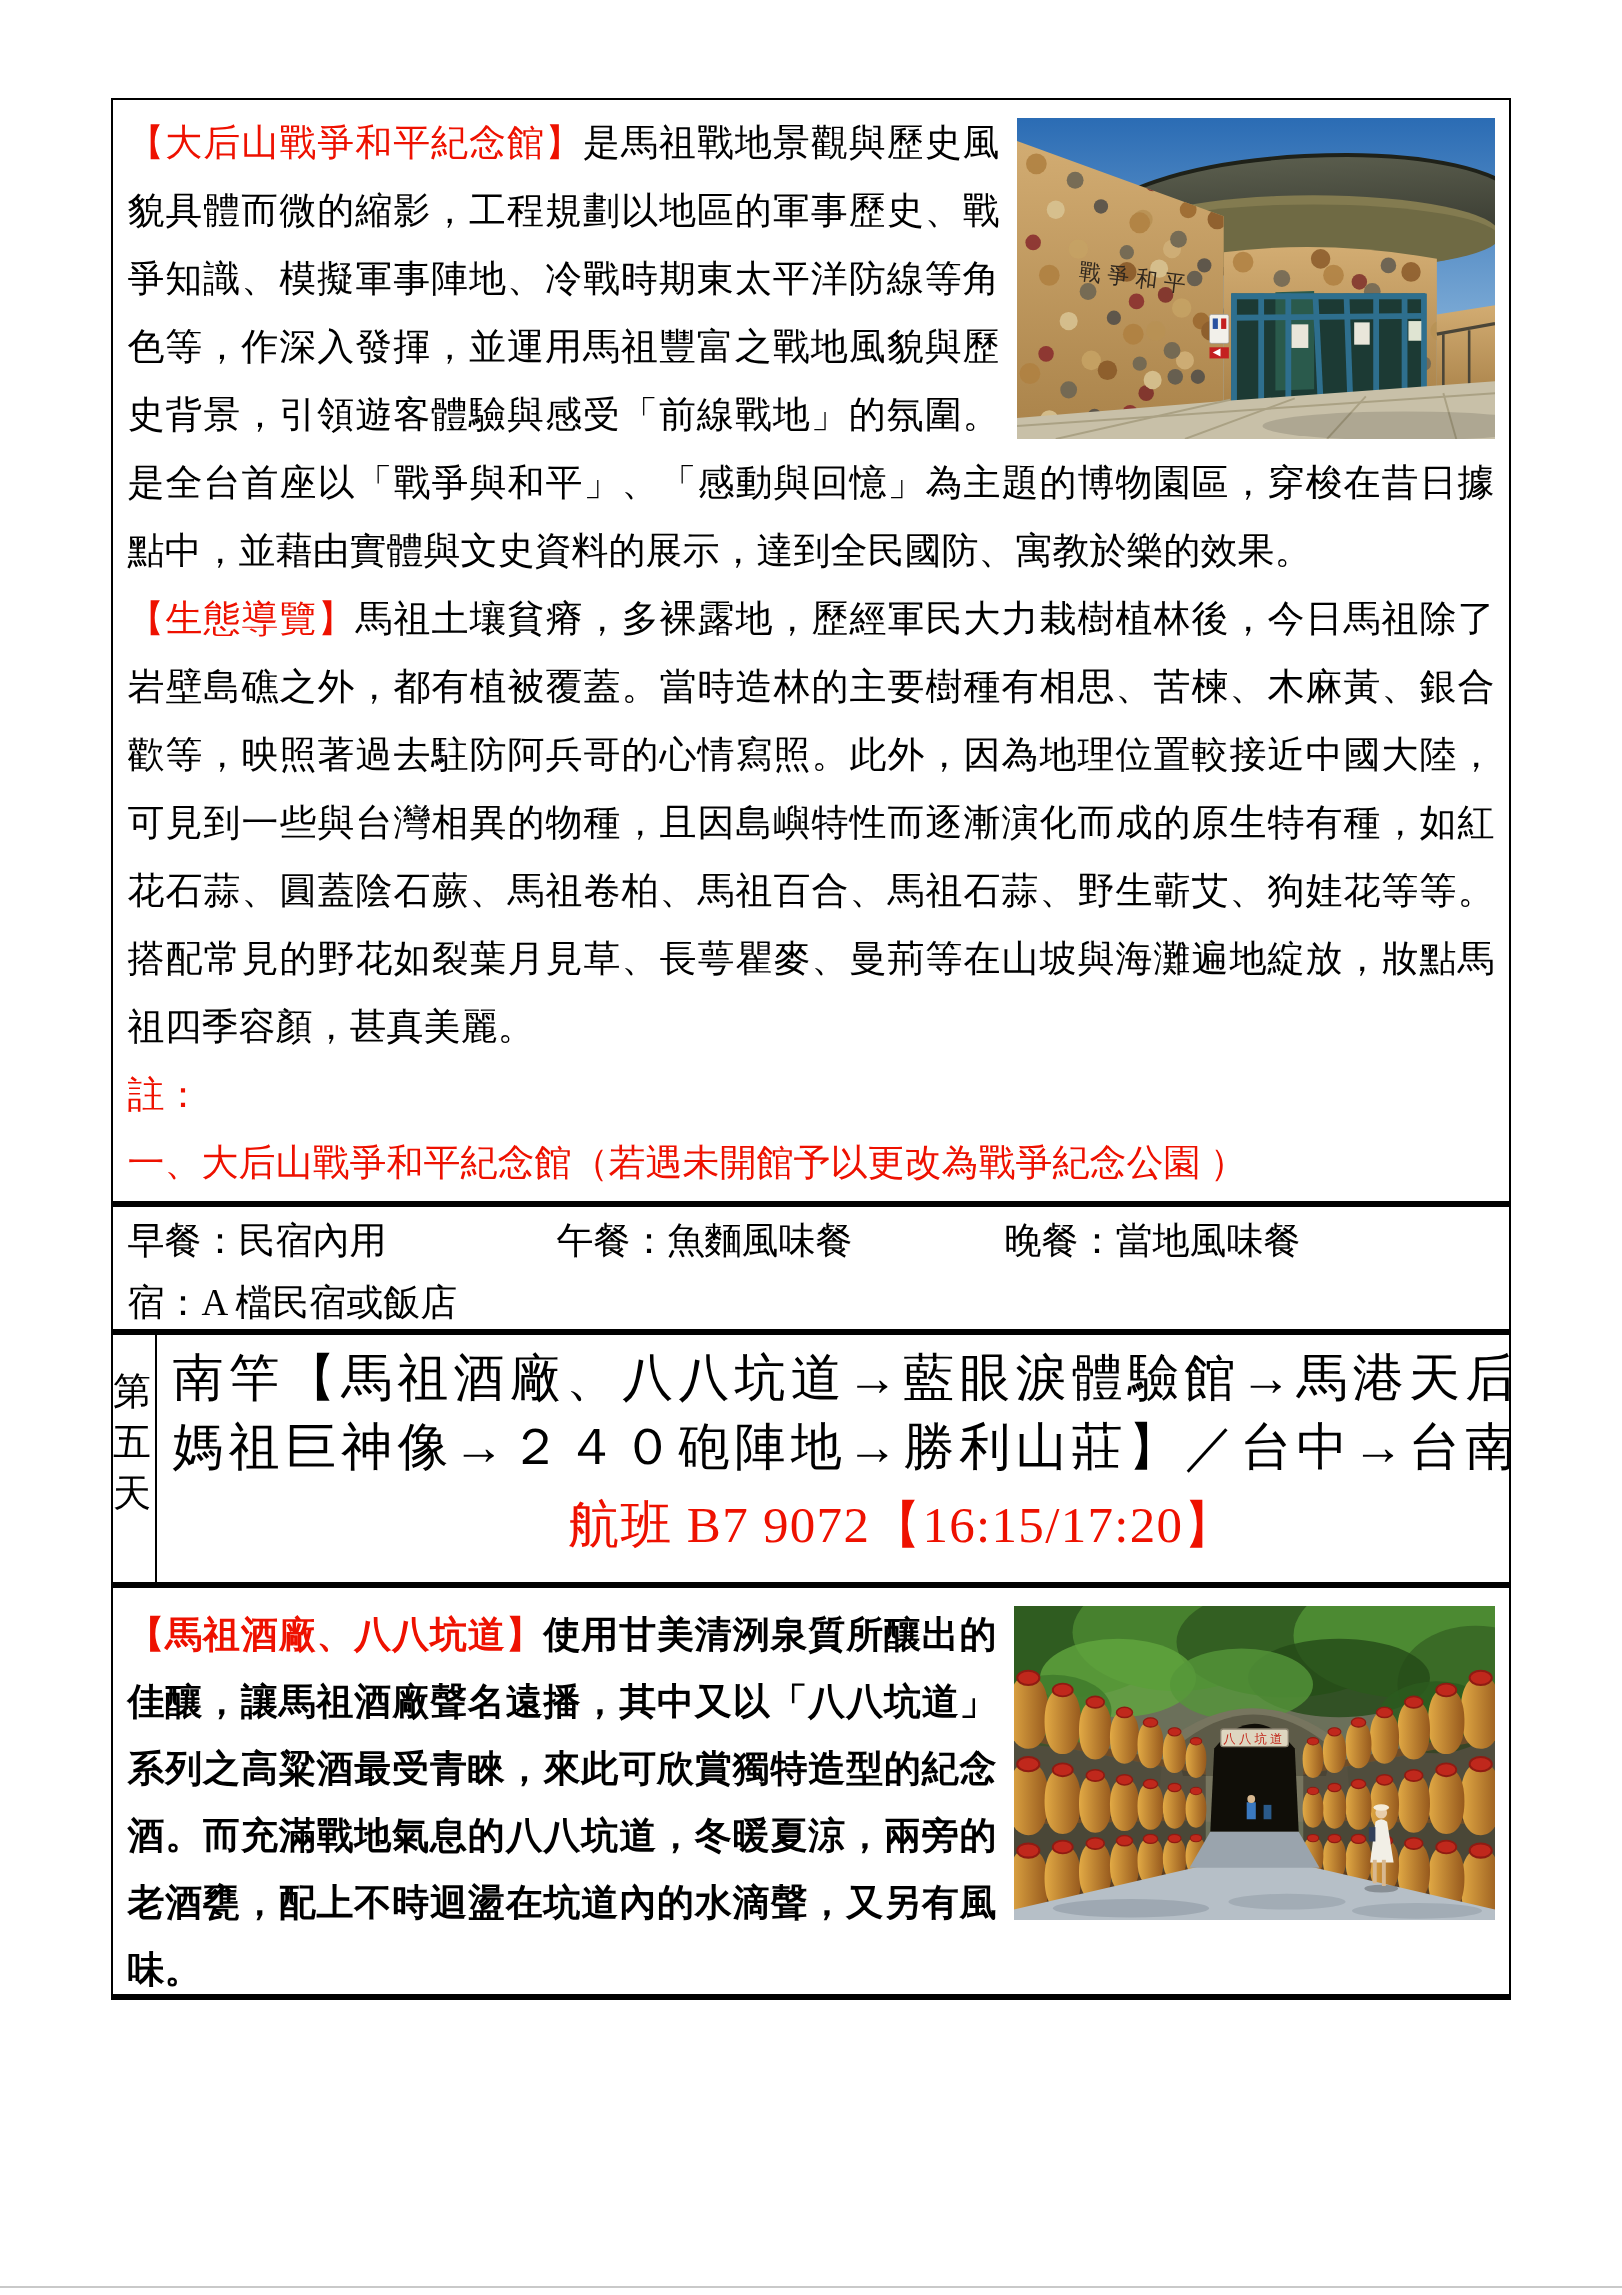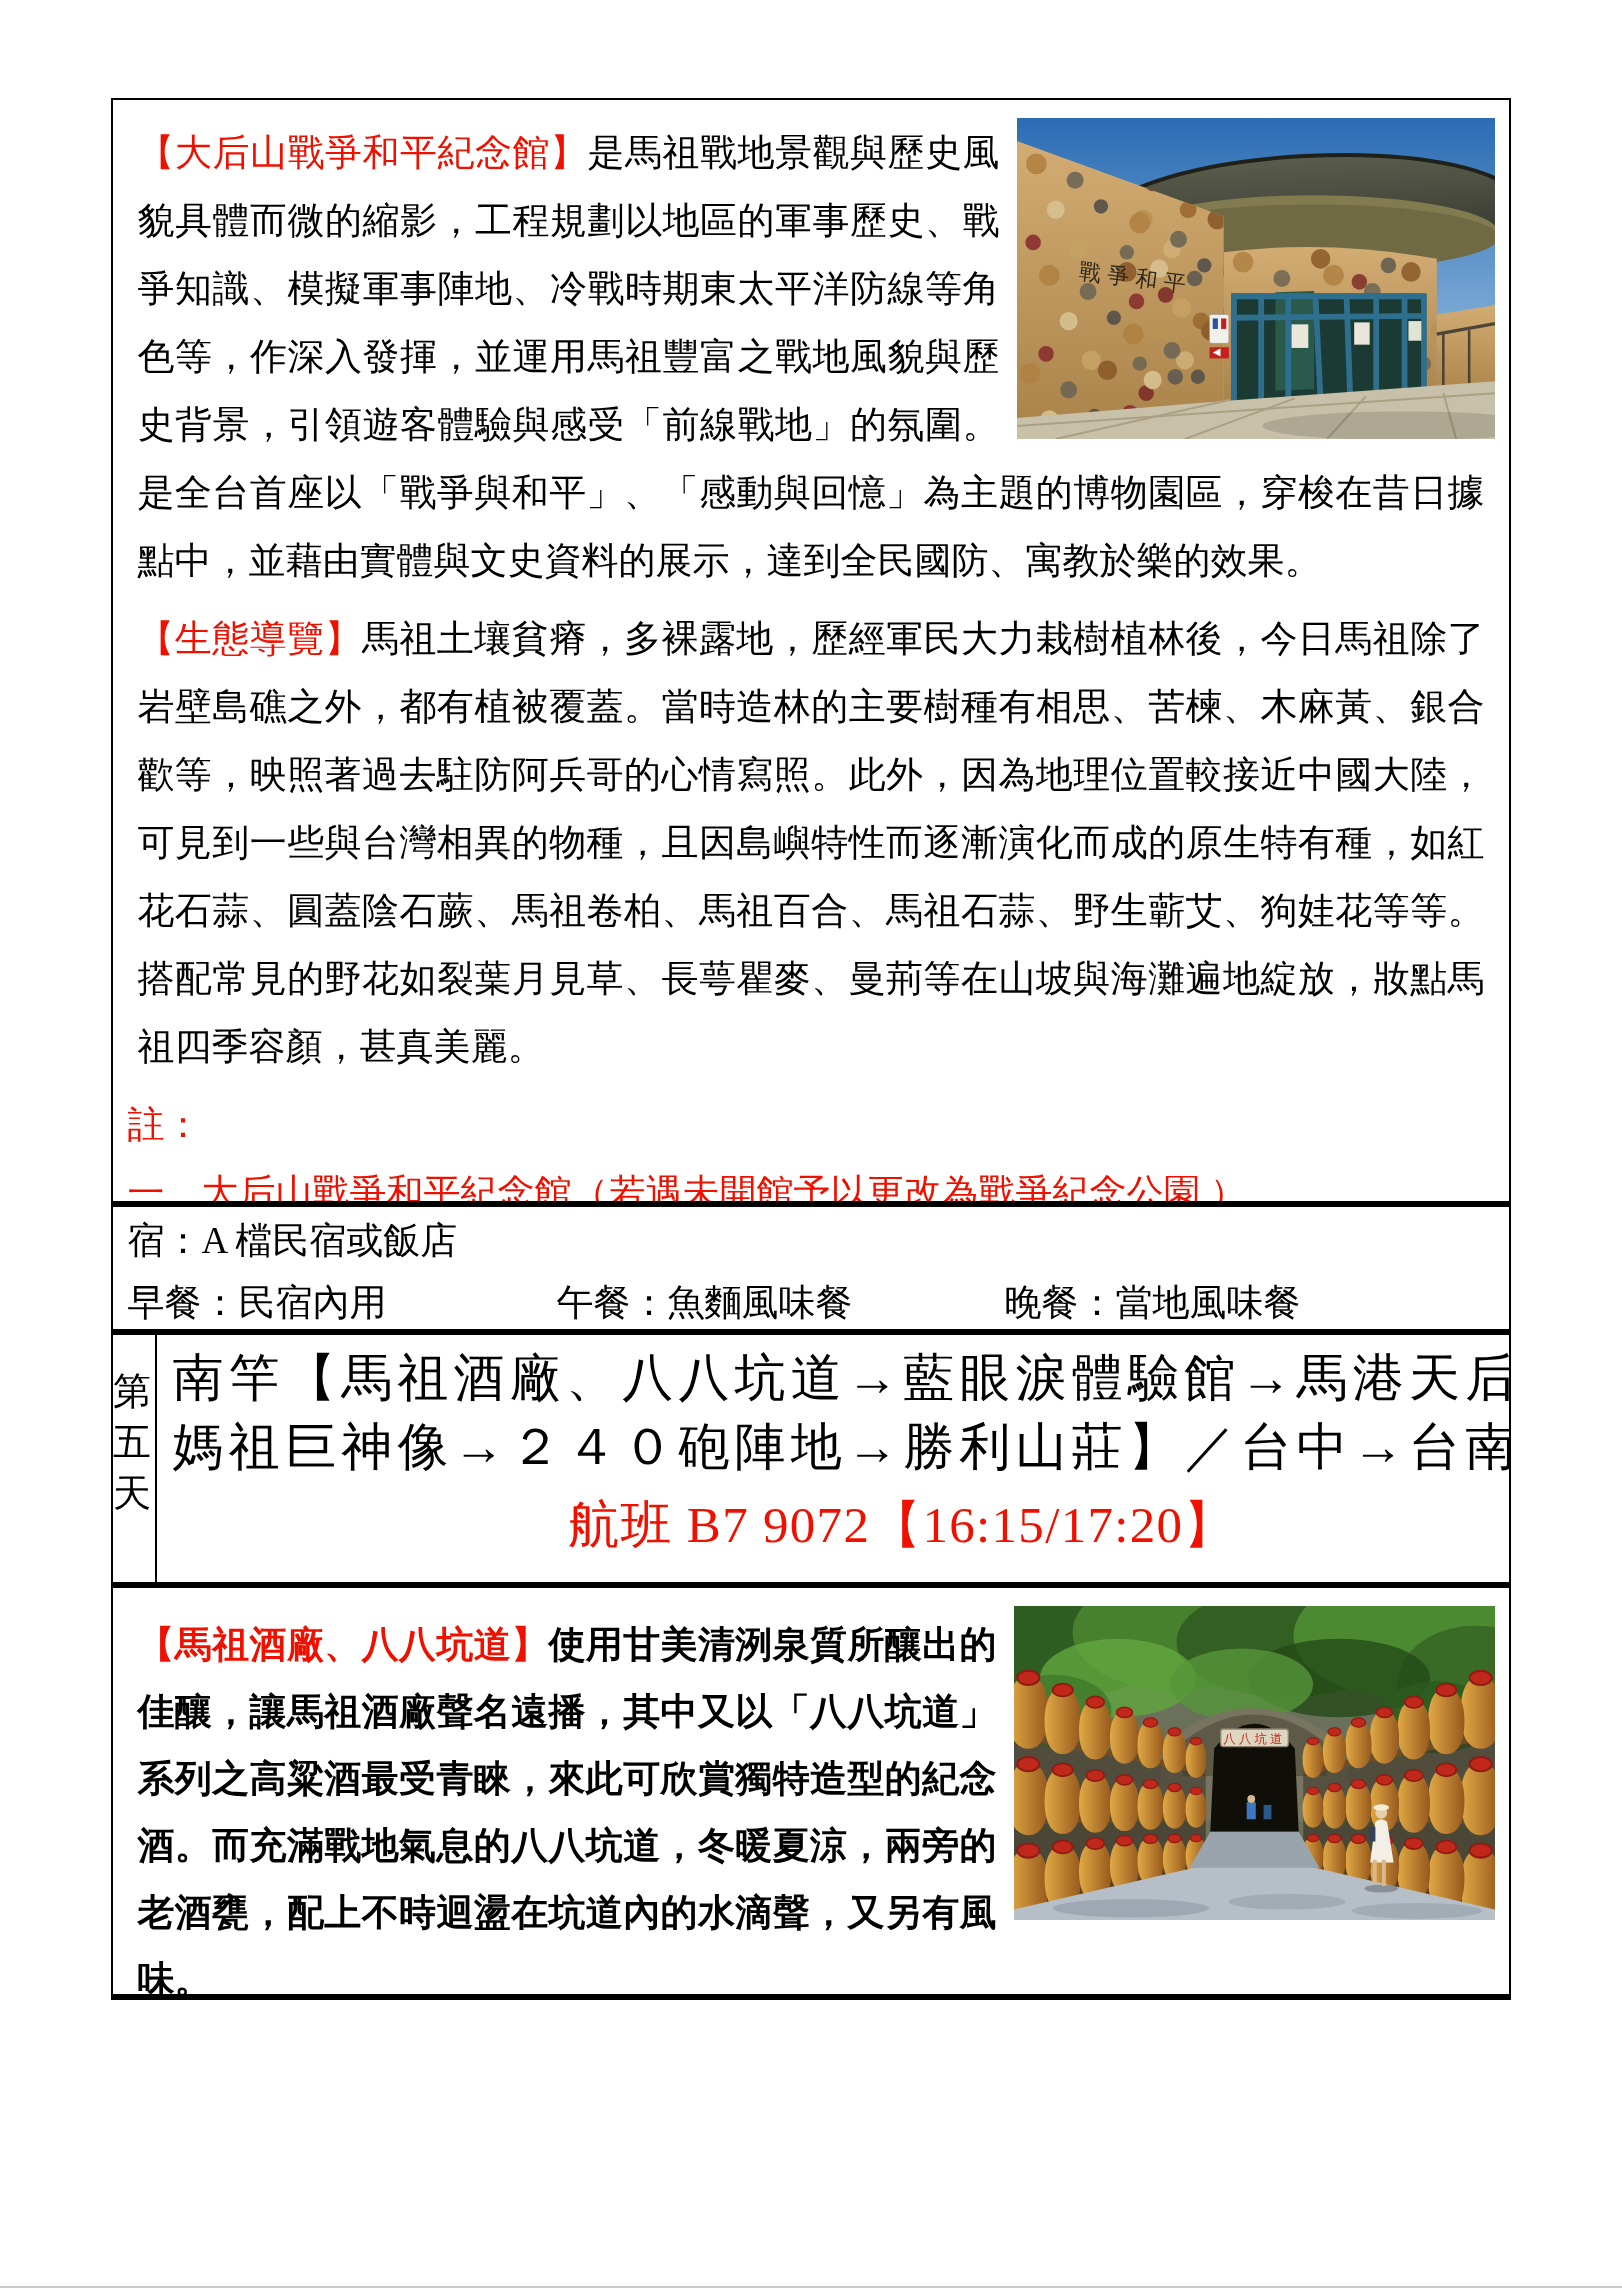--- a/index.html
+++ b/index.html
@@ -2,21 +2,21 @@
 <html style="font-size:10.5px"><head>
 <meta charset="utf-8">
 <style>
   html,body{margin:0;padding:0;background:#e8e8e8;}
   .page{position:relative;width:1622px;height:2295px;background:#ffffff;
         font-family:"Liberation Serif","DejaVu Serif",serif;color:#000;overflow:hidden;}
   .doc-table{position:absolute;left:111px;top:98px;width:1400px;box-sizing:border-box;
              border:2.6px solid #000;border-bottom:6.5px solid #000;background:#fff;}
   .row{box-sizing:border-box;overflow:hidden;}
   .row-a{height:1101px;padding:9.2px 14.4px 0;}
-  .para{margin:10px;font-size:37px;line-height:68px;text-align:justify;}
+  .para{margin:0;font-size:37px;line-height:68px;text-align:justify;}
   .red{color:#ee1100;}
   .note{margin:0;font-size:37px;line-height:68px;}
   .photo{display:block;}
   .photo-top{float:right;width:478px;height:321px;margin:9.2px 0 9.2px 17px;}
   .row-b{height:128px;border-top:6.5px solid #000;padding:2.6px 14.4px 0;font-size:37px;line-height:62px;}
   .meal{display:inline-block;}
   .meal-bf{width:429px;}
   .meal-lu{width:448px;}
   .row-c{height:253px;border-top:6.5px solid #000;display:flex;}
   .day-cell{width:184px;box-sizing:border-box;border-right:2.6px solid #000;
@@ -153,24 +153,24 @@
 
       <p class="para"><span class="red">【大后山戰爭和平紀念館】</span><span>是馬祖戰地景觀與歷史風貌具體而微的縮影，工程規劃以地區的軍事歷史、戰爭知識、模擬軍事陣地、冷戰時期東太平洋防線等角色等，作深入發揮，並運用馬祖豐富之戰地風貌與歷史背景，引領遊客體驗與感受「前線戰地」的氛圍。是全台首座以「戰爭與和平」、「感動與回憶」為主題的博物園區，穿梭在昔日據點中，並藉由實體與文史資料的展示，達到全民國防、寓教於樂的效果。</span></p>
 
       <p class="para"><span class="red">【生態導覽】</span><span>馬祖土壤貧瘠，多裸露地，歷經軍民大力栽樹植林後，今日馬祖除了岩壁島礁之外，都有植被覆蓋。當時造林的主要樹種有相思、苦楝、木麻黃、銀合歡等，映照著過去駐防阿兵哥的心情寫照。此外，因為地理位置較接近中國大陸，可見到一些與台灣相異的物種，且因島嶼特性而逐漸演化而成的原生特有種，如紅花石蒜、圓蓋陰石蕨、馬祖卷柏、馬祖百合、馬祖石蒜、野生蘄艾、狗娃花等等。搭配常見的野花如裂葉月見草、長萼瞿麥、曼荊等在山坡與海灘遍地綻放，妝點馬祖四季容顏，甚真美麗。</span></p>
 
       <p class="note red">註：</p>
       <p class="note red">一、大后山戰爭和平紀念館（若遇未開館予以更改為戰爭紀念公園 ）</p>
     </section>
 
     <section class="row row-b">
-      <div>宿：A 檔民宿或飯店</div>
       <div>
         <span class="meal meal-bf">早餐：民宿內用</span><span class="meal meal-lu">午餐：魚麵風味餐</span><span class="meal">晚餐：當地風味餐</span>
       </div>
+      <div>宿：A 檔民宿或飯店</div>
     </section>
 
     <section class="row row-c">
       <div class="day-cell">
         <span>第 五 天</span>
       </div>
       <div class="day-content">
         <div class="itin">南竿【馬祖酒廠、八八坑道→藍眼淚體驗館→馬港天后宮→</div>
         <div class="itin">媽祖巨神像→２４０砲陣地→勝利山莊】／台中→台南</div>
         <div class="flight red">航班 B7 9072【16:15/17:20】</div>

